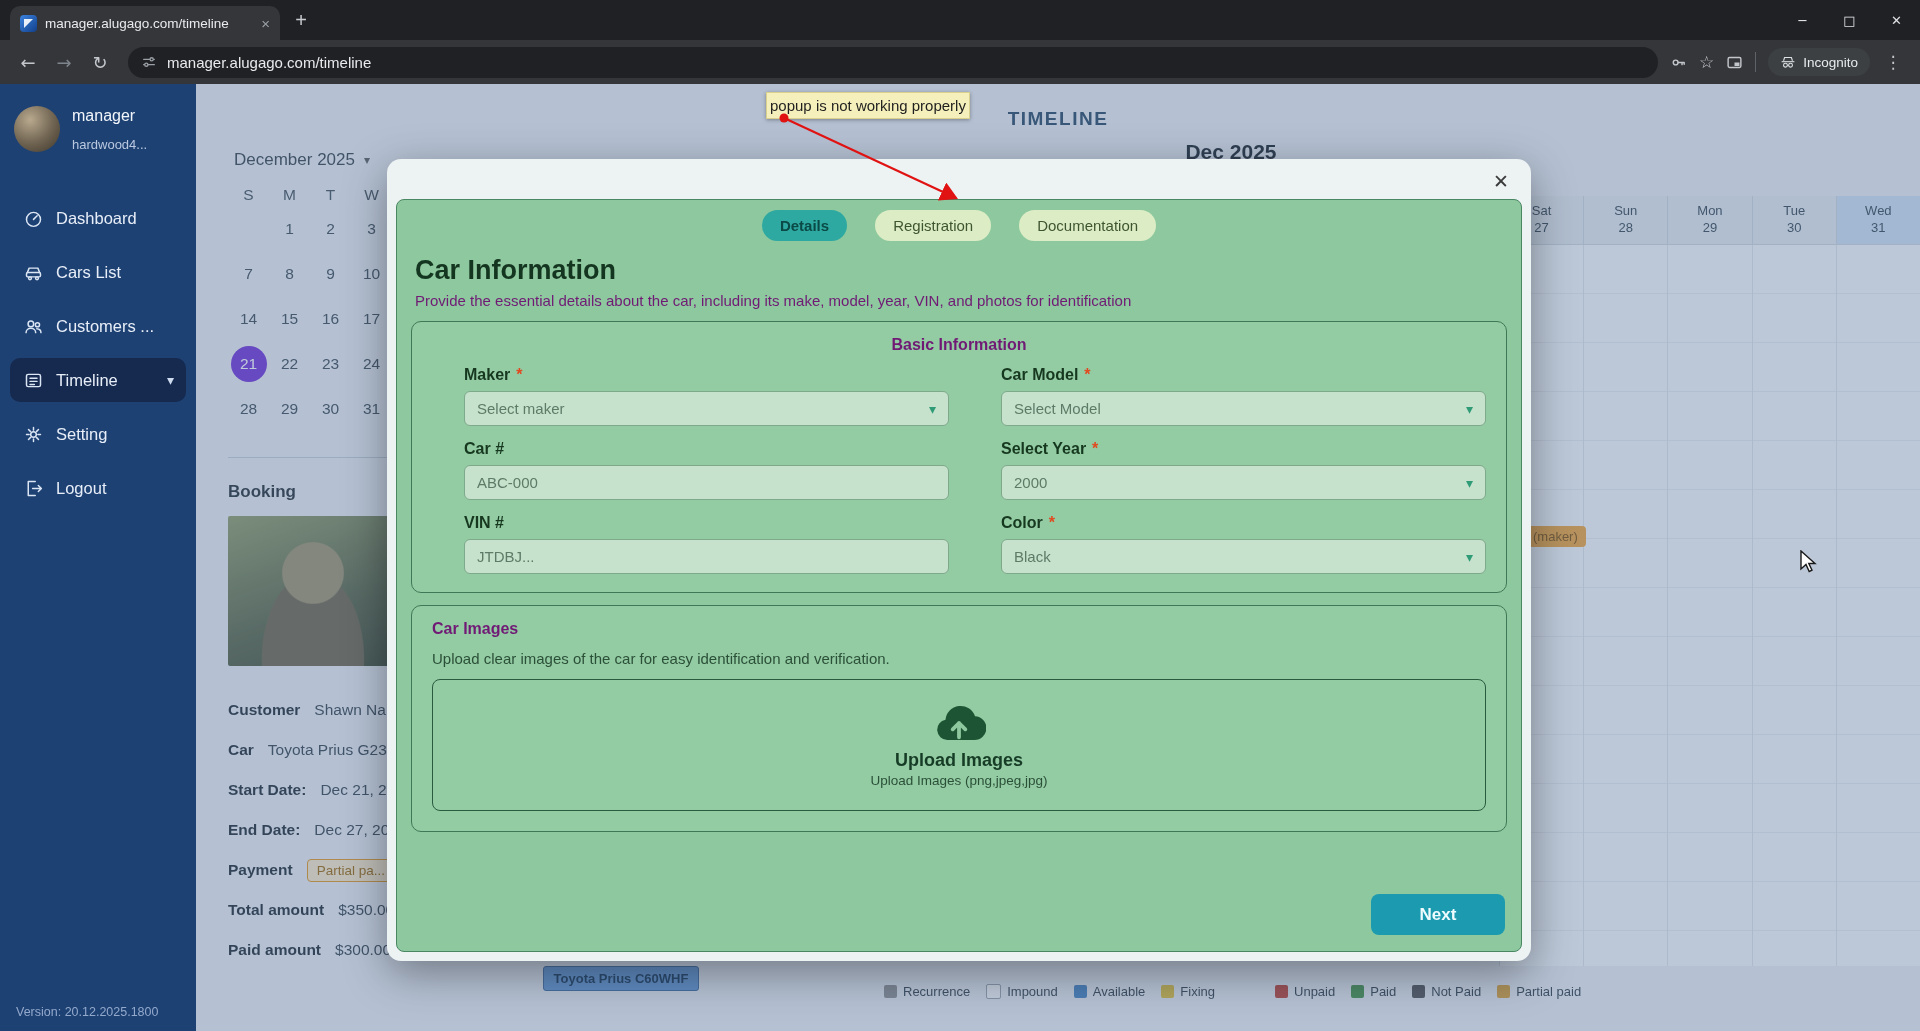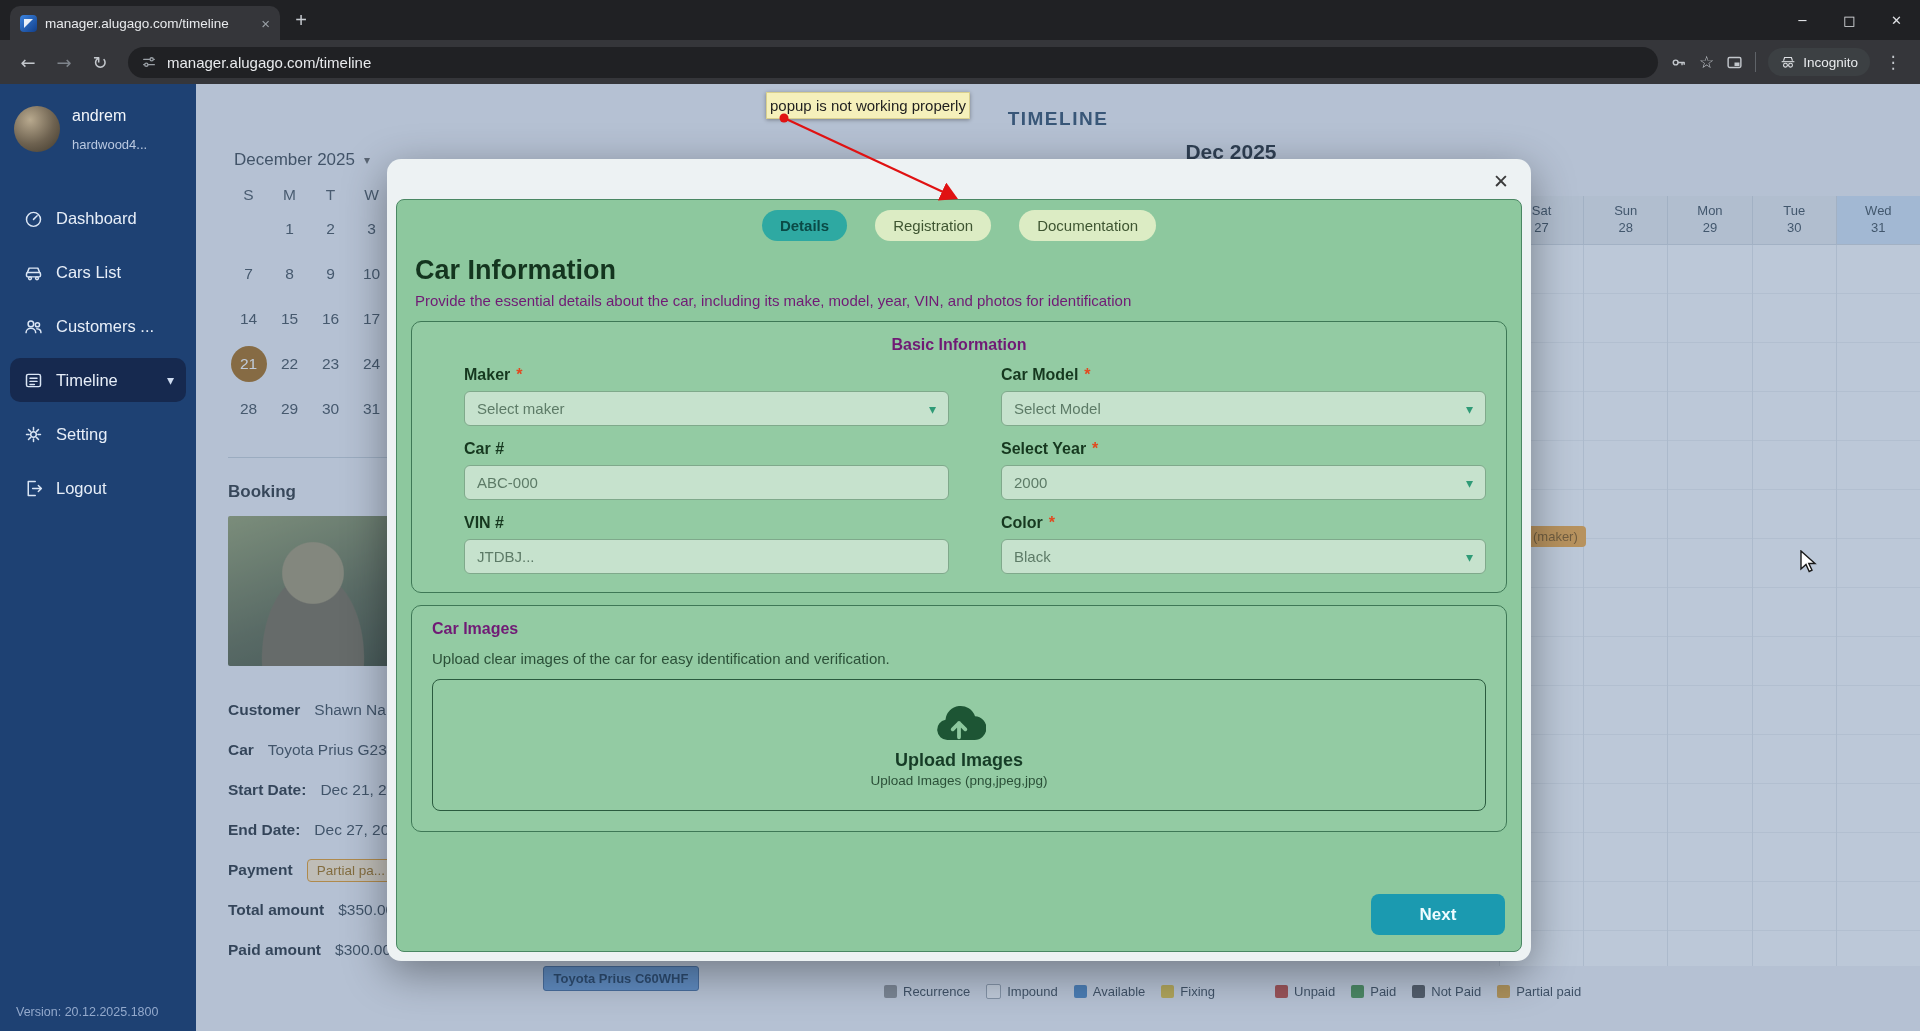--- a/index.html
+++ b/index.html
@@ -48,21 +48,21 @@
   .page-title{position:absolute;top:24px;left:0;right:0;text-align:center;font-size:19px;font-weight:bold;letter-spacing:1.5px;color:#21405e;}
 
   
   .left-col{position:absolute;left:32px;top:66px;width:302px;}
   .cal-month{display:flex;align-items:center;gap:9px;font-size:17px;color:#2f3a44;padding-left:6px;}
   .cal-caret{font-size:12px;color:#555;font-family:"DejaVu Sans",sans-serif;}
   .cal-weekdays{display:flex;margin-top:16px;}
   .cal-wd{width:41px;text-align:center;font-size:15.5px;color:#3c4852;}
   .cal-row{display:flex;margin-top:5px;height:40px;align-items:center;}
   .cal-cell{width:41px;height:40px;display:flex;align-items:center;justify-content:center;font-size:15.5px;color:#36434e;box-sizing:border-box;}
-  .cal-cell.sel{width:36px;height:36px;margin:2px 2.5px;border-radius:50%;background:#a16207;color:#fff;}
+  .cal-cell.sel{width:36px;height:36px;margin:2px 2.5px;border-radius:50%;background:#6d28d9;color:#fff;}
   .left-divider{margin-top:28px;border:none;border-top:1px solid #c4cdd6;}
   .booking-title{margin-top:24px;font-size:17px;font-weight:bold;color:#1d252c;}
   .photo{margin-top:14px;width:170px;height:150px;border-radius:2px;
          background:radial-gradient(circle at 50% 38%,#9c8f68 0 24%,transparent 25%),
                     radial-gradient(ellipse at 50% 95%,#6b6246 0 42%,transparent 43%),
                     linear-gradient(160deg,#8e9a63,#55603f 60%,#39452c);}
   .b-rows{margin-top:24px;}
   .b-row{height:40px;display:flex;align-items:center;gap:14px;}
   .b-label{font-size:15.5px;font-weight:bold;color:#16202a;white-space:nowrap;}
   .b-value{font-size:15.5px;color:#2e3b47;white-space:nowrap;}
@@ -179,21 +179,21 @@
     </div>
   </div>
 </div>
 
 <div class="app">
 
   <div class="sidebar">
     <div class="user">
       <div class="avatar"></div>
       <div>
-        <div class="u-name">andrem</div>
+        <div class="u-name">manager</div>
         <div class="u-handle">hardwood4...</div>
       </div>
     </div>
     <div class="menu" id="sidebar-menu">
         <div class="menu-item">
           <span class="mi-icon">
             <svg viewBox="0 0 24 24">
               <circle cx="12" cy="13" r="8"></circle>
               <path d="M12 13l4.2-4.2"></path>
             </svg>

